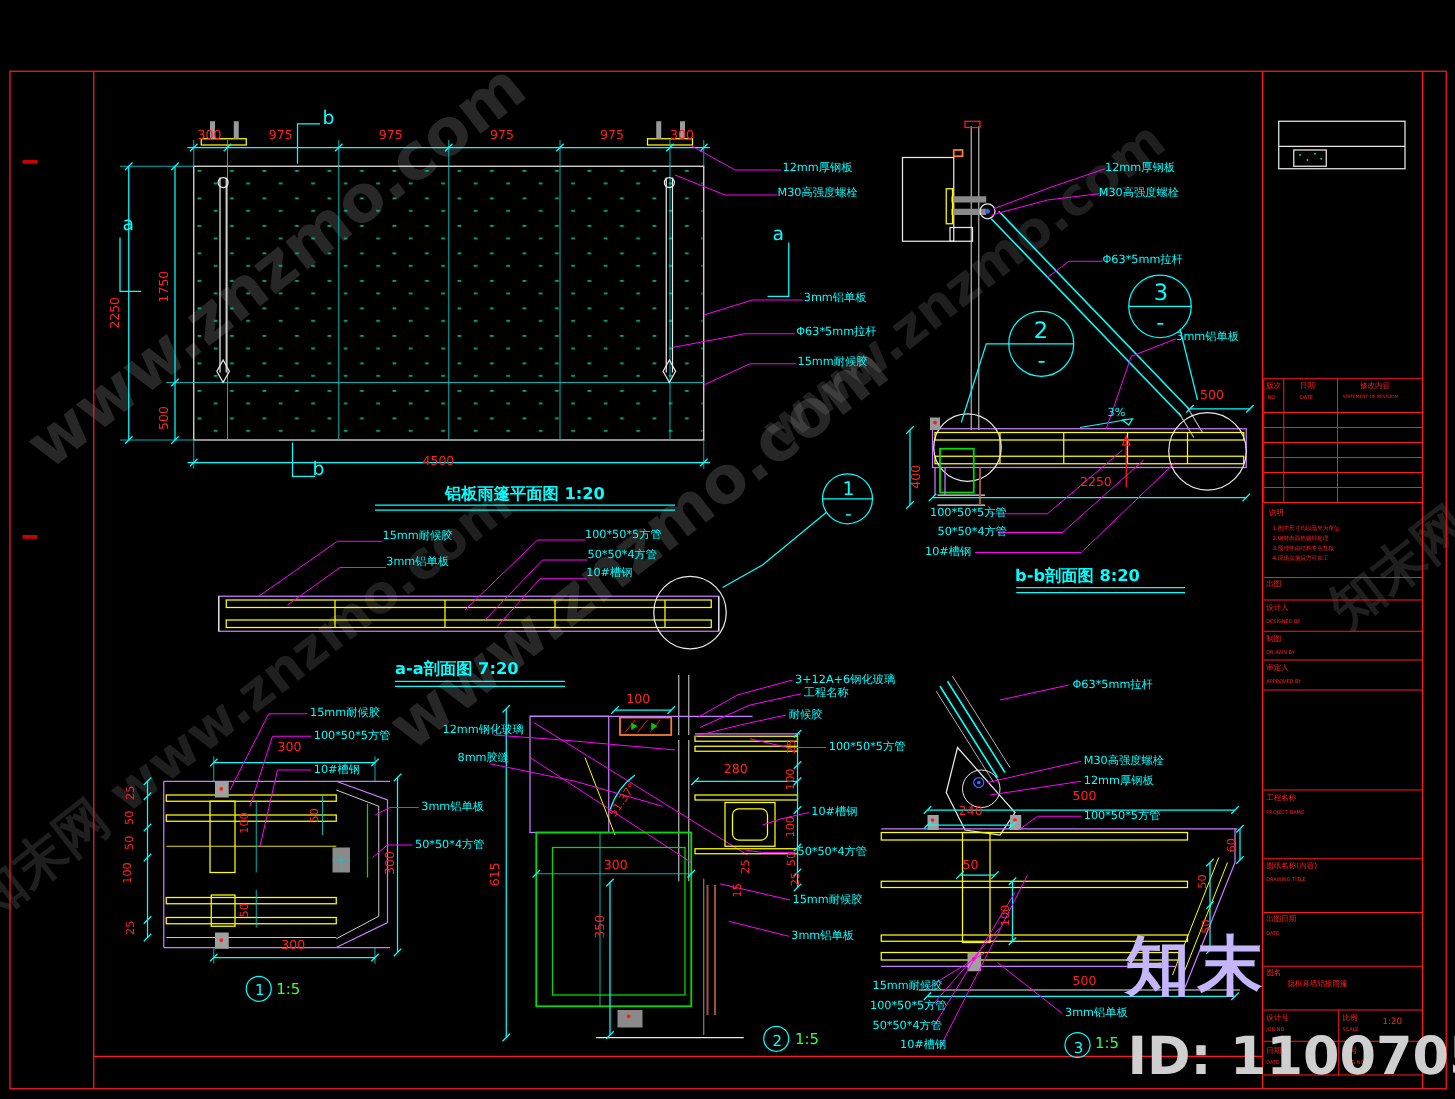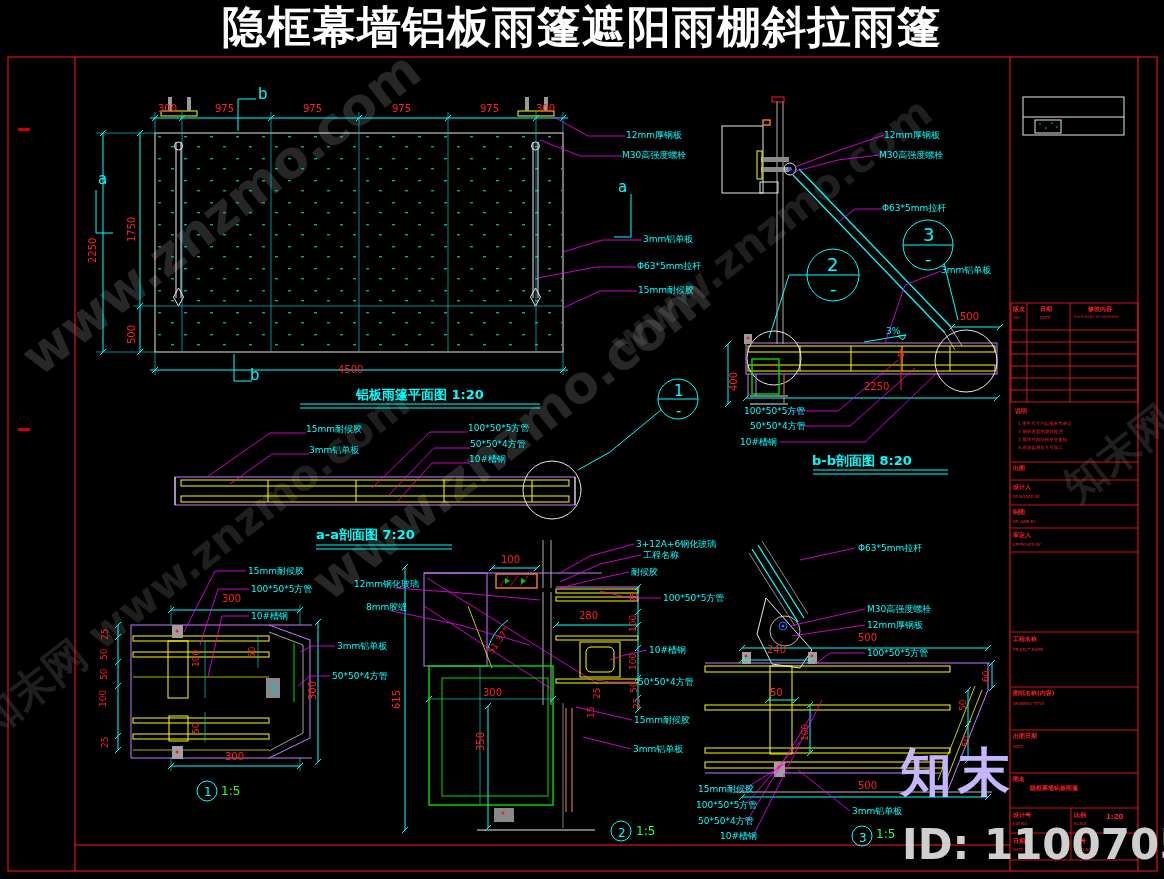--- a/index.html
+++ b/index.html
@@ -23,41 +23,40 @@
   .lb{position:absolute;color:#00ffff;font-size:9px;line-height:10px;white-space:nowrap;}
   .rd{position:absolute;color:#ff2020;font-size:10px;line-height:10px;white-space:nowrap;}
   .rd9{font-size:9px;}
   .ttl{position:absolute;color:#00ffff;font-size:13px;font-weight:bold;white-space:nowrap;}
   .sec{position:absolute;color:#00ffff;font-size:15px;white-space:nowrap;}
   .grn{position:absolute;color:#33ff33;font-size:12px;white-space:nowrap;}
   .bubn{position:absolute;color:#00ffff;font-size:18px;white-space:nowrap;}
   .bubn12{position:absolute;color:#00ffff;font-size:12px;white-space:nowrap;}
   .rot{transform:rotate(-90deg);transform-origin:0 0;}
   .rot55{transform:rotate(-55deg);transform-origin:0 0;}
-  .tb{position:absolute;color:#ff2020;font-size:6px;line-height:7px;white-space:nowrap;font-weight:bold;}
+  .tb{position:absolute;color:#ff2020;font-size:6px;line-height:7px;white-space:nowrap;}
   .tbe{position:absolute;color:#ff2020;font-size:4px;line-height:5px;white-space:nowrap;}
   .tbn{position:absolute;color:#ff2020;font-size:4.5px;line-height:6px;white-space:nowrap;}
   .wm{position:absolute;color:#8d8d8d;opacity:.28;font-size:52px;font-weight:bold;
       white-space:nowrap;transform:rotate(-38deg);transform-origin:0 0;}
   .wm2{font-size:42px;opacity:.22;}
   .logo{position:absolute;color:#c4b5fd;font-size:52px;font-weight:bold;letter-spacing:6px;}
   .idtag{position:absolute;color:#cfcfcf;font-size:42px;font-weight:bold;letter-spacing:0px;}
 </style>
 </head>
 <body>
 
 <div class="sheet">
 
   <span class="wm abs" style="left:10px;top:340px">www.znzmo.com</span>
   <span class="wm abs" style="left:300px;top:565px">www.znzmo.com</span>
   <span class="wm wm2 abs" style="left:600px;top:330px">www.znzmo.com</span>
   <span class="wm wm2 abs" style="left:-35px;top:705px">知末网 www.znzmo.com</span>
   <span class="wm wm2 abs" style="left:1052px;top:470px">知末网</span>
 
-  <div class="main-title">隐框幕墙铝板雨篷遮阳雨棚斜拉雨篷</div>
 
   <svg class="linework" width="1164" height="879" viewBox="0 0 1164 879">
     <defs>
       <pattern id="dots" width="26" height="22" patternUnits="userSpaceOnUse">
         <rect x="2" y="4" width="3" height="1.4" fill="#00b283"></rect>
         <rect x="15" y="14" width="3" height="1.4" fill="#00b283"></rect>
       </pattern>
       <pattern id="hatch" width="7" height="7" patternUnits="userSpaceOnUse" patternTransform="rotate(45)">
         <line x1="0" y1="0" x2="0" y2="7" stroke="#cccccc" stroke-width="1"></line>
       </pattern>

